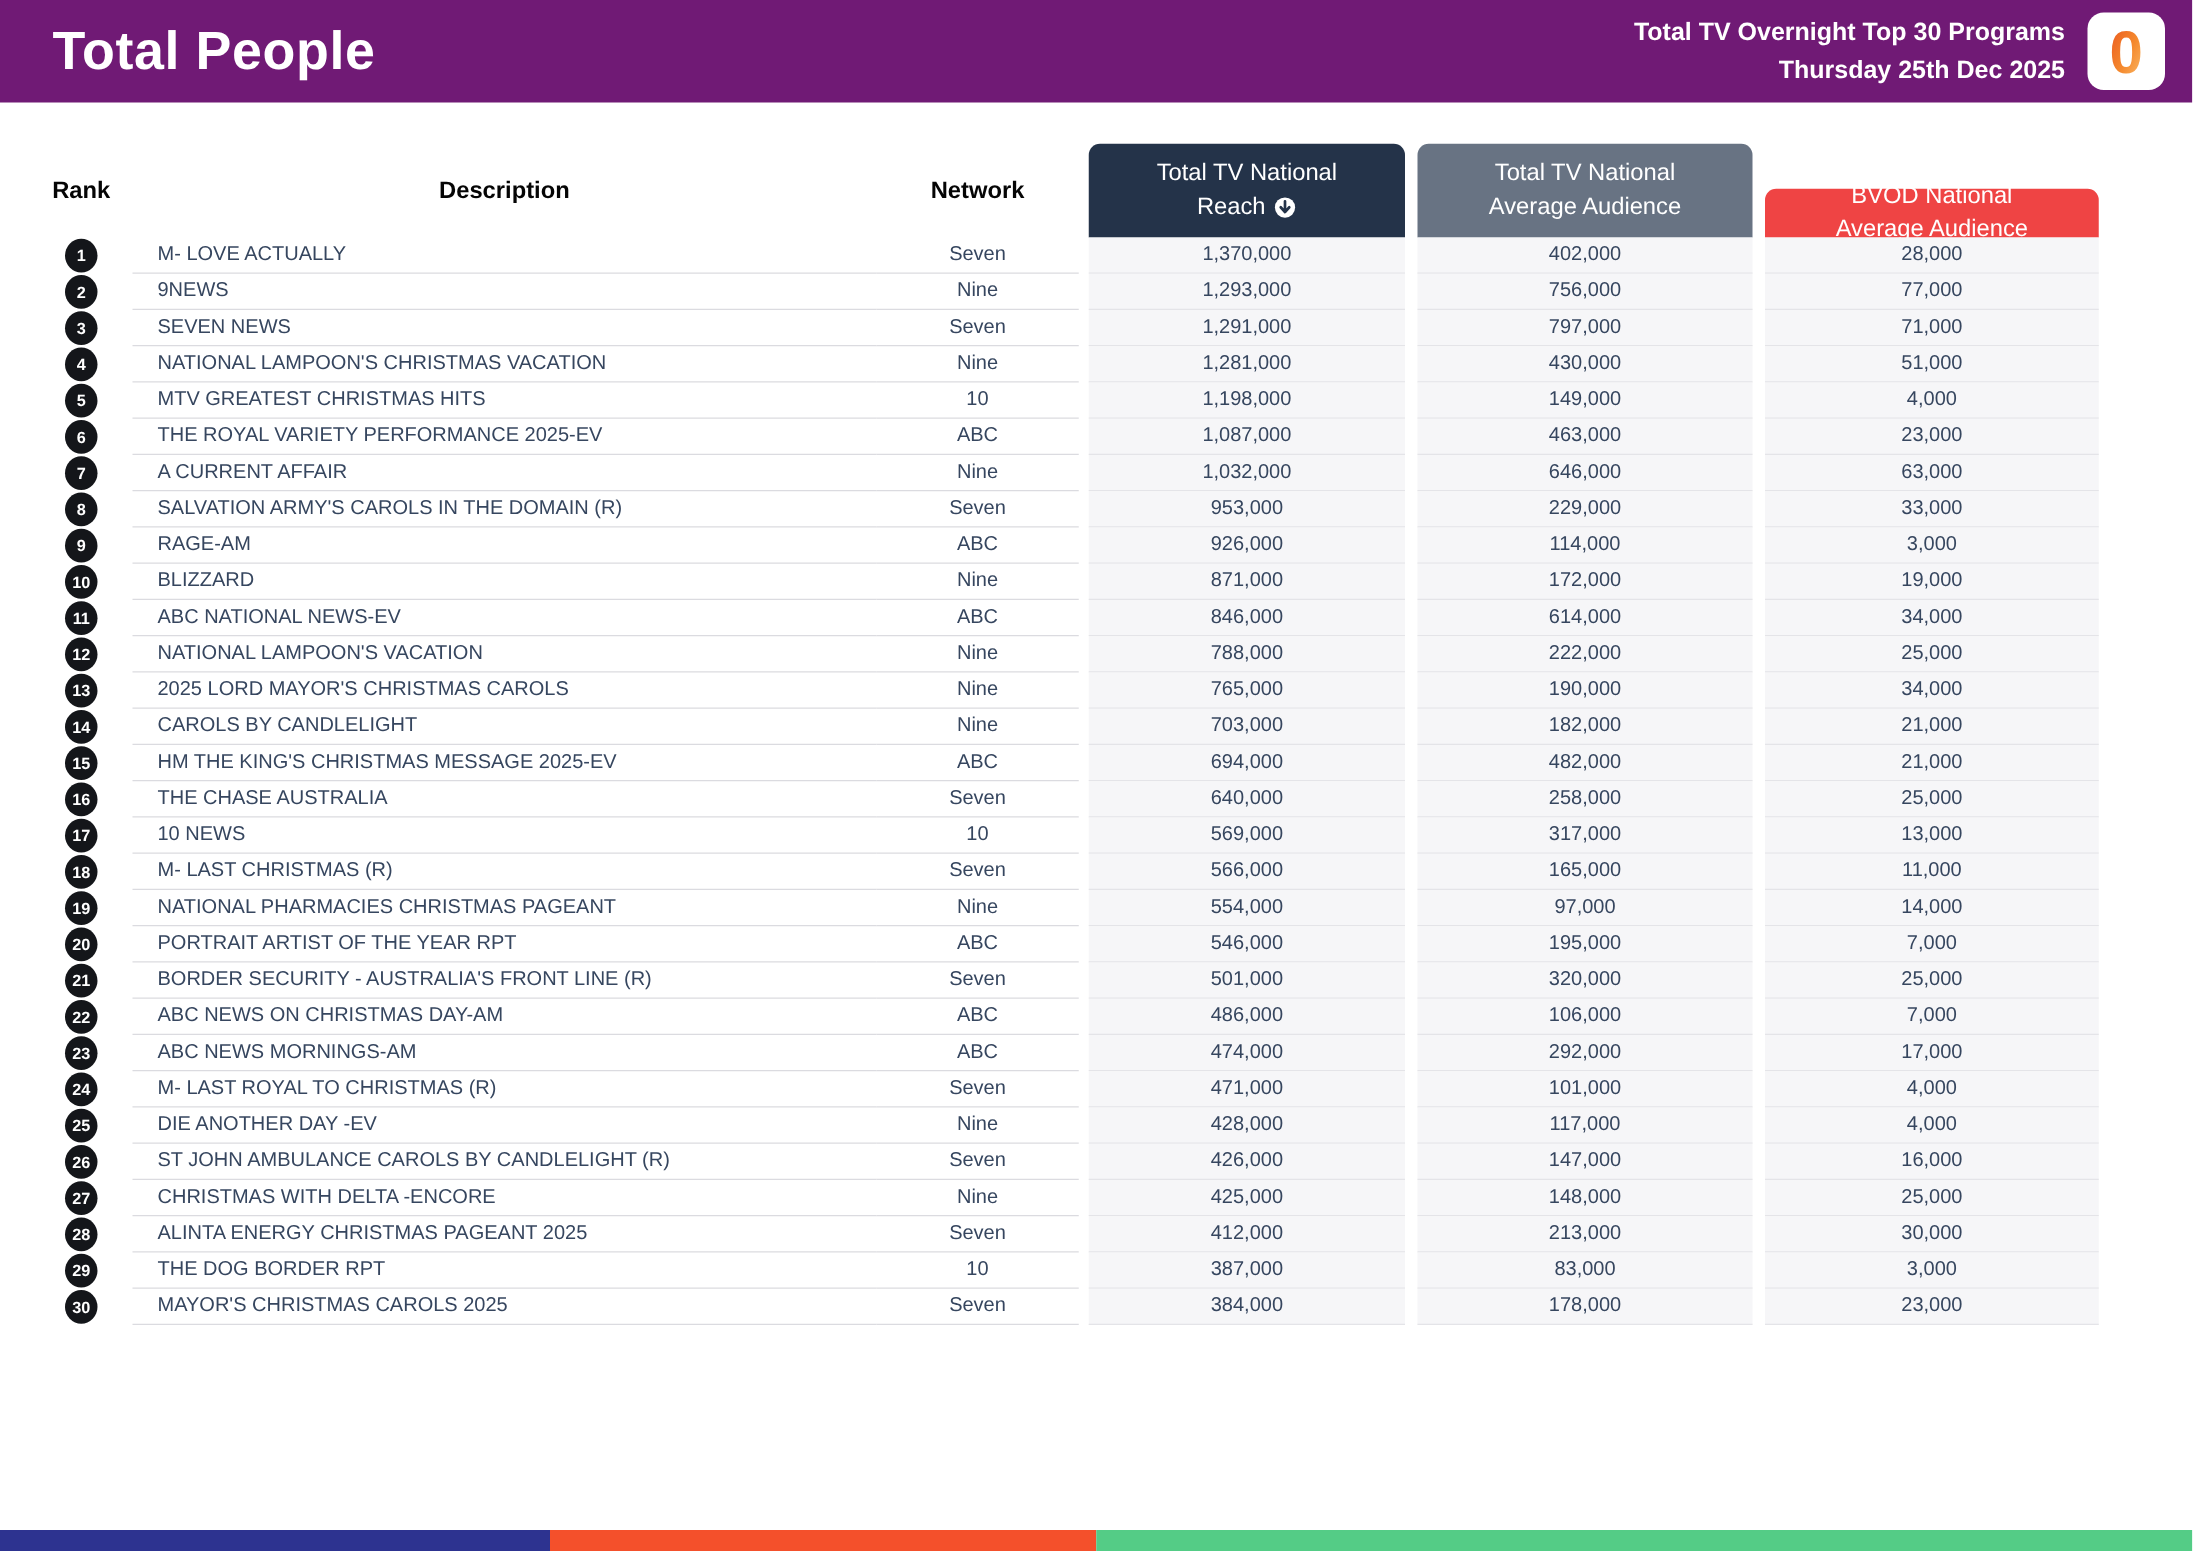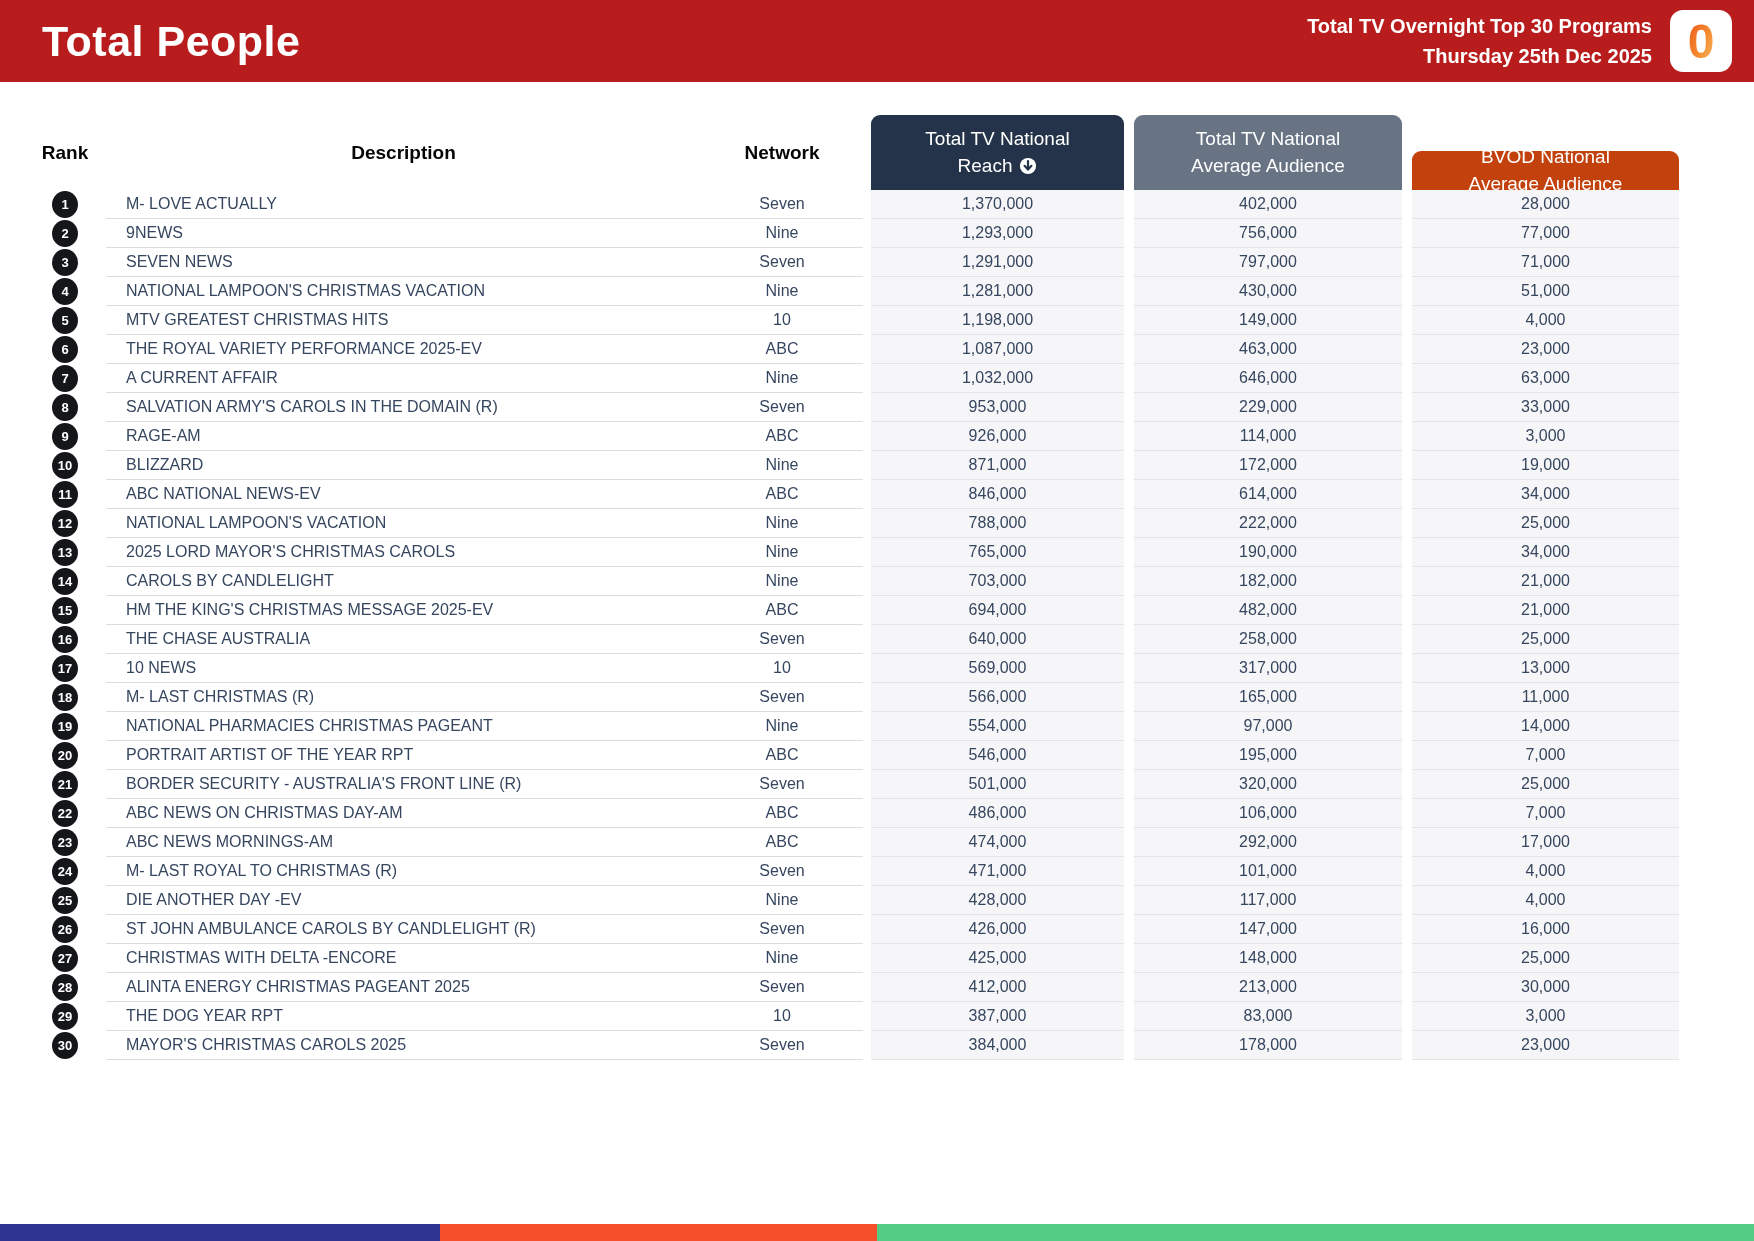--- a/index.html
+++ b/index.html
@@ -1,21 +1,21 @@
 <!DOCTYPE html>
 <html><head>
 <meta charset="utf-8">
 <style>
   * { margin:0; padding:0; box-sizing:border-box; }
   html,body { width:1754px; height:1241px; background:#ffffff;
               font-family:"Liberation Sans", sans-serif; }
   .page { position:relative; width:1754px; height:1241px; overflow:hidden; background:#fff; }
 
   
-  .topbar { height:82px; background:#b91c1c; display:flex; align-items:center;
+  .topbar { height:82px; background:#701a75; display:flex; align-items:center;
             justify-content:space-between; padding:0 22px 0 42px; }
   .page-title { color:#fff; font-size:43px; font-weight:bold; letter-spacing:.5px; }
   .topbar-right { display:flex; align-items:center; gap:18px; }
   .subtitle { text-align:right; color:#fff; font-weight:bold; font-size:20px; line-height:1.5; }
   .logo { width:62px; height:62px; background:#fff; border-radius:13px;
           display:flex; align-items:center; justify-content:center; }
 
   
   .table-wrap { margin-top:33px; padding-left:24px; }
   .row { display:flex; }
@@ -27,21 +27,21 @@
   .col-bvod  { width:267px; margin-left:10px; }
 
   .thead { height:75px; align-items:stretch; }
   .th-plain { display:flex; align-items:center; justify-content:center;
               font-weight:bold; font-size:19px; color:#050505; }
   .th-box { border-radius:9px 9px 0 0; color:#fff; font-weight:normal; font-size:19px;
             display:flex; flex-direction:column; align-items:center; justify-content:center;
             line-height:1.4; text-align:center; }
   .th-box.reach { background:#243349; }
   .th-box.avg   { background:#687383; }
-  .th-box.bvod  { background:#c2410c;margin-top:36px; }
+  .th-box.bvod  { background:#ef4444;margin-top:36px; }
   .th-line2 { display:flex; align-items:center; gap:7px; }
 
   .tbody .row { height:29px; }
   .tbody .col-desc { display:flex; align-items:center; padding-left:20px;
                      border-bottom:1px solid #DBDBE0; font-size:16px; color:#36465F; }
   .tbody .col-net  { display:flex; align-items:center; justify-content:center;
                      border-bottom:1px solid #DBDBE0; font-size:16px; color:#36465F; }
   .tbody .num { display:flex; align-items:center; justify-content:center;
                 background:#F6F6F8; border-bottom:1px solid #E4E4E8;
                 font-size:16px; color:#36465F; }
@@ -410,21 +410,21 @@
       <div class="col-net">Seven</div>
       <div class="col-reach num">412,000</div>
       <div class="col-avg num">213,000</div>
       <div class="col-bvod num">30,000</div>
     </div>
 
     <div class="row">
       <div class="col-rank">
         <span class="badge">29</span>
       </div>
-      <div class="col-desc">THE DOG YEAR RPT</div>
+      <div class="col-desc">THE DOG BORDER RPT</div>
       <div class="col-net">10</div>
       <div class="col-reach num">387,000</div>
       <div class="col-avg num">83,000</div>
       <div class="col-bvod num">3,000</div>
     </div>
 
     <div class="row">
       <div class="col-rank">
         <span class="badge">30</span>
       </div>

